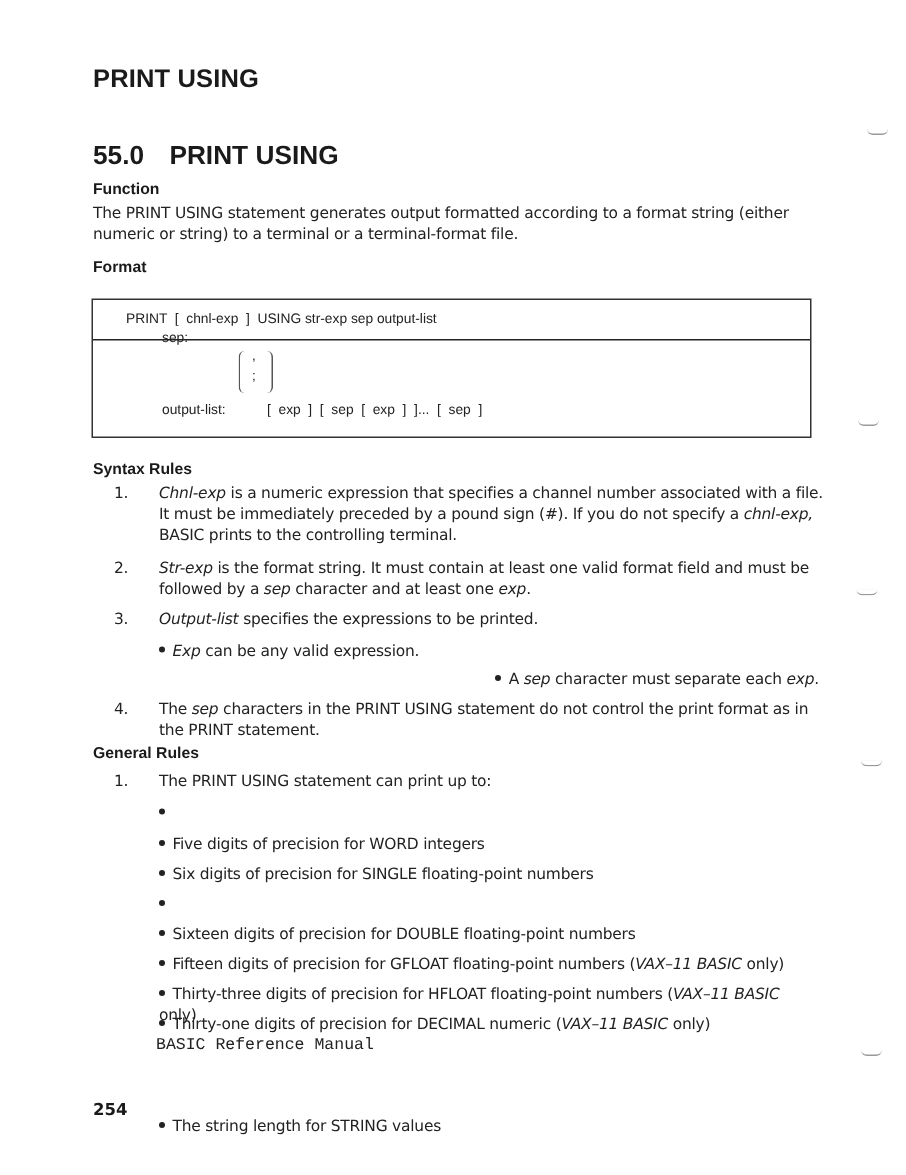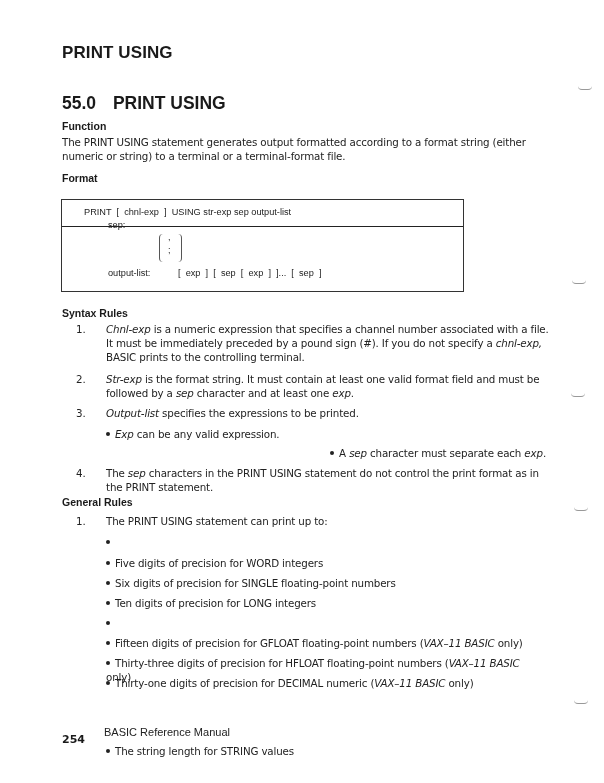--- a/index.html
+++ b/index.html
@@ -6,34 +6,34 @@
   body { width: 604px; height: 783px; position: relative; overflow: hidden; color: #1a1a1a; }
   .sans { font-family: "Liberation Sans", sans-serif; }
   .abs { position: absolute; }
 
   .running-head { left: 62px; top: 43px; font-size: 17px; font-weight: bold; letter-spacing: 0.1px; }
   .section-title { left: 62px; top: 93px; font-size: 17.5px; font-weight: bold; }
   .section-title .num { margin-right: 12px; }
   .subhead { font-size: 10.5px; font-weight: bold; }
   .body-text { font-family: "DejaVu Sans", sans-serif; font-size: 10.3px; line-height: 14px; color: #222; letter-spacing: -0.15px; }
 
-  .format-box { left: 61px; top: 199px; width: 403px; height: 93px; border: 1.5px solid #333; box-sizing: border-box; }
+  .format-box { left: 61px; top: 199px; width: 480px; height: 93px; border: 1.5px solid #333; box-sizing: border-box; }
   .format-box .divider { position: absolute; left: 0; right: 0; top: 26px; border-top: 1.6px solid #222; }
   .fmt { font-family: "Liberation Sans", sans-serif; font-size: 9.2px; color: #222; position: absolute; }
 
   .brace { position: absolute; width: 4px; border: 1px solid #555; border-top: none; border-bottom: none; }
   .rule { position: absolute; left: 76px; width: 470px; }
   .rule .n { position: absolute; left: 0; top: 0; width: 16px; }
   .rule .t { position: absolute; left: 30px; width: 444px; }
   .bullet { position: absolute; left: 106px; width: 440px; }
   .bullet .dot { display: inline-block; width: 4px; height: 4px; border-radius: 50%; background: #222; vertical-align: middle; margin-right: 5px; position: relative; top: -1px; }
   i { font-style: italic; }
 
   .footer-num { left: 62px; top: 733px; font-family: "DejaVu Sans", sans-serif; font-weight: bold; font-size: 11px; }
-  .footer-title { left: 104px; top: 726px; font-family: Liberation Sans, sans-serif; font-size: 11px; color: #222; }
+  .footer-title { left: 104px; top: 691px; font-family: Liberation Mono, monospace; font-size: 11px; color: #222; }
 
   .mark { position: absolute; width: 14px; height: 3px; border-bottom: 1px solid #999; border-radius: 0 0 8px 8px; }
 </style>
 </head>
 <body>
 
 <div class="abs sans running-head">PRINT USING</div>
 
 <div class="abs sans section-title">
   <span class="num">55.0</span>
@@ -89,22 +89,22 @@
 <div class="abs sans subhead" style="left:62px; top:496px;">General Rules</div>
 
 <div class="rule body-text" style="top:514px;">
   <span class="n">1.</span>
   <div class="t">The PRINT USING statement can print up to:</div>
 </div>
 
 <div class="bullet body-text" style="top:535px;"><span class="dot"></span></div>
 <div class="bullet body-text" style="top:556px;"><span class="dot"></span><span>Five digits of precision for WORD integers</span></div>
 <div class="bullet body-text" style="top:576px;"><span class="dot"></span><span>Six digits of precision for SINGLE floating-point numbers</span></div>
-<div class="bullet body-text" style="top:596px;"><span class="dot"></span><span>Ten digits of precision for LONG integers</span></div>
-<div class="bullet body-text" style="top:616px;"><span class="dot"></span></div>
+<div class="bullet body-text" style="top:596px;"><span class="dot"></span></div>
+<div class="bullet body-text" style="top:616px;"><span class="dot"></span><span>Sixteen digits of precision for DOUBLE floating-point numbers</span></div>
 <div class="bullet body-text" style="top:636px;"><span class="dot"></span><span>Fifteen digits of precision for GFLOAT floating-point numbers (</span><i>VAX–11 BASIC</i><span> only)</span></div>
 <div class="bullet body-text" style="top:656px;"><span class="dot"></span><span>Thirty-three digits of precision for HFLOAT floating-point numbers (</span><i>VAX–11 BASIC</i><span> only)</span></div>
 <div class="bullet body-text" style="top:676px;"><span class="dot"></span><span>Thirty-one digits of precision for DECIMAL numeric (</span><i>VAX–11 BASIC</i><span> only)</span></div>
 <div class="bullet body-text" style="top:696px;margin-top:48px;"><span class="dot"></span><span>The string length for STRING values</span></div>
 
 <div class="abs footer-num">254</div>
 <div class="abs footer-title">BASIC Reference Manual</div>
 
 <div class="mark" style="left:578px; top:86px;"></div>
 <div class="mark" style="left:572px; top:280px;"></div>

